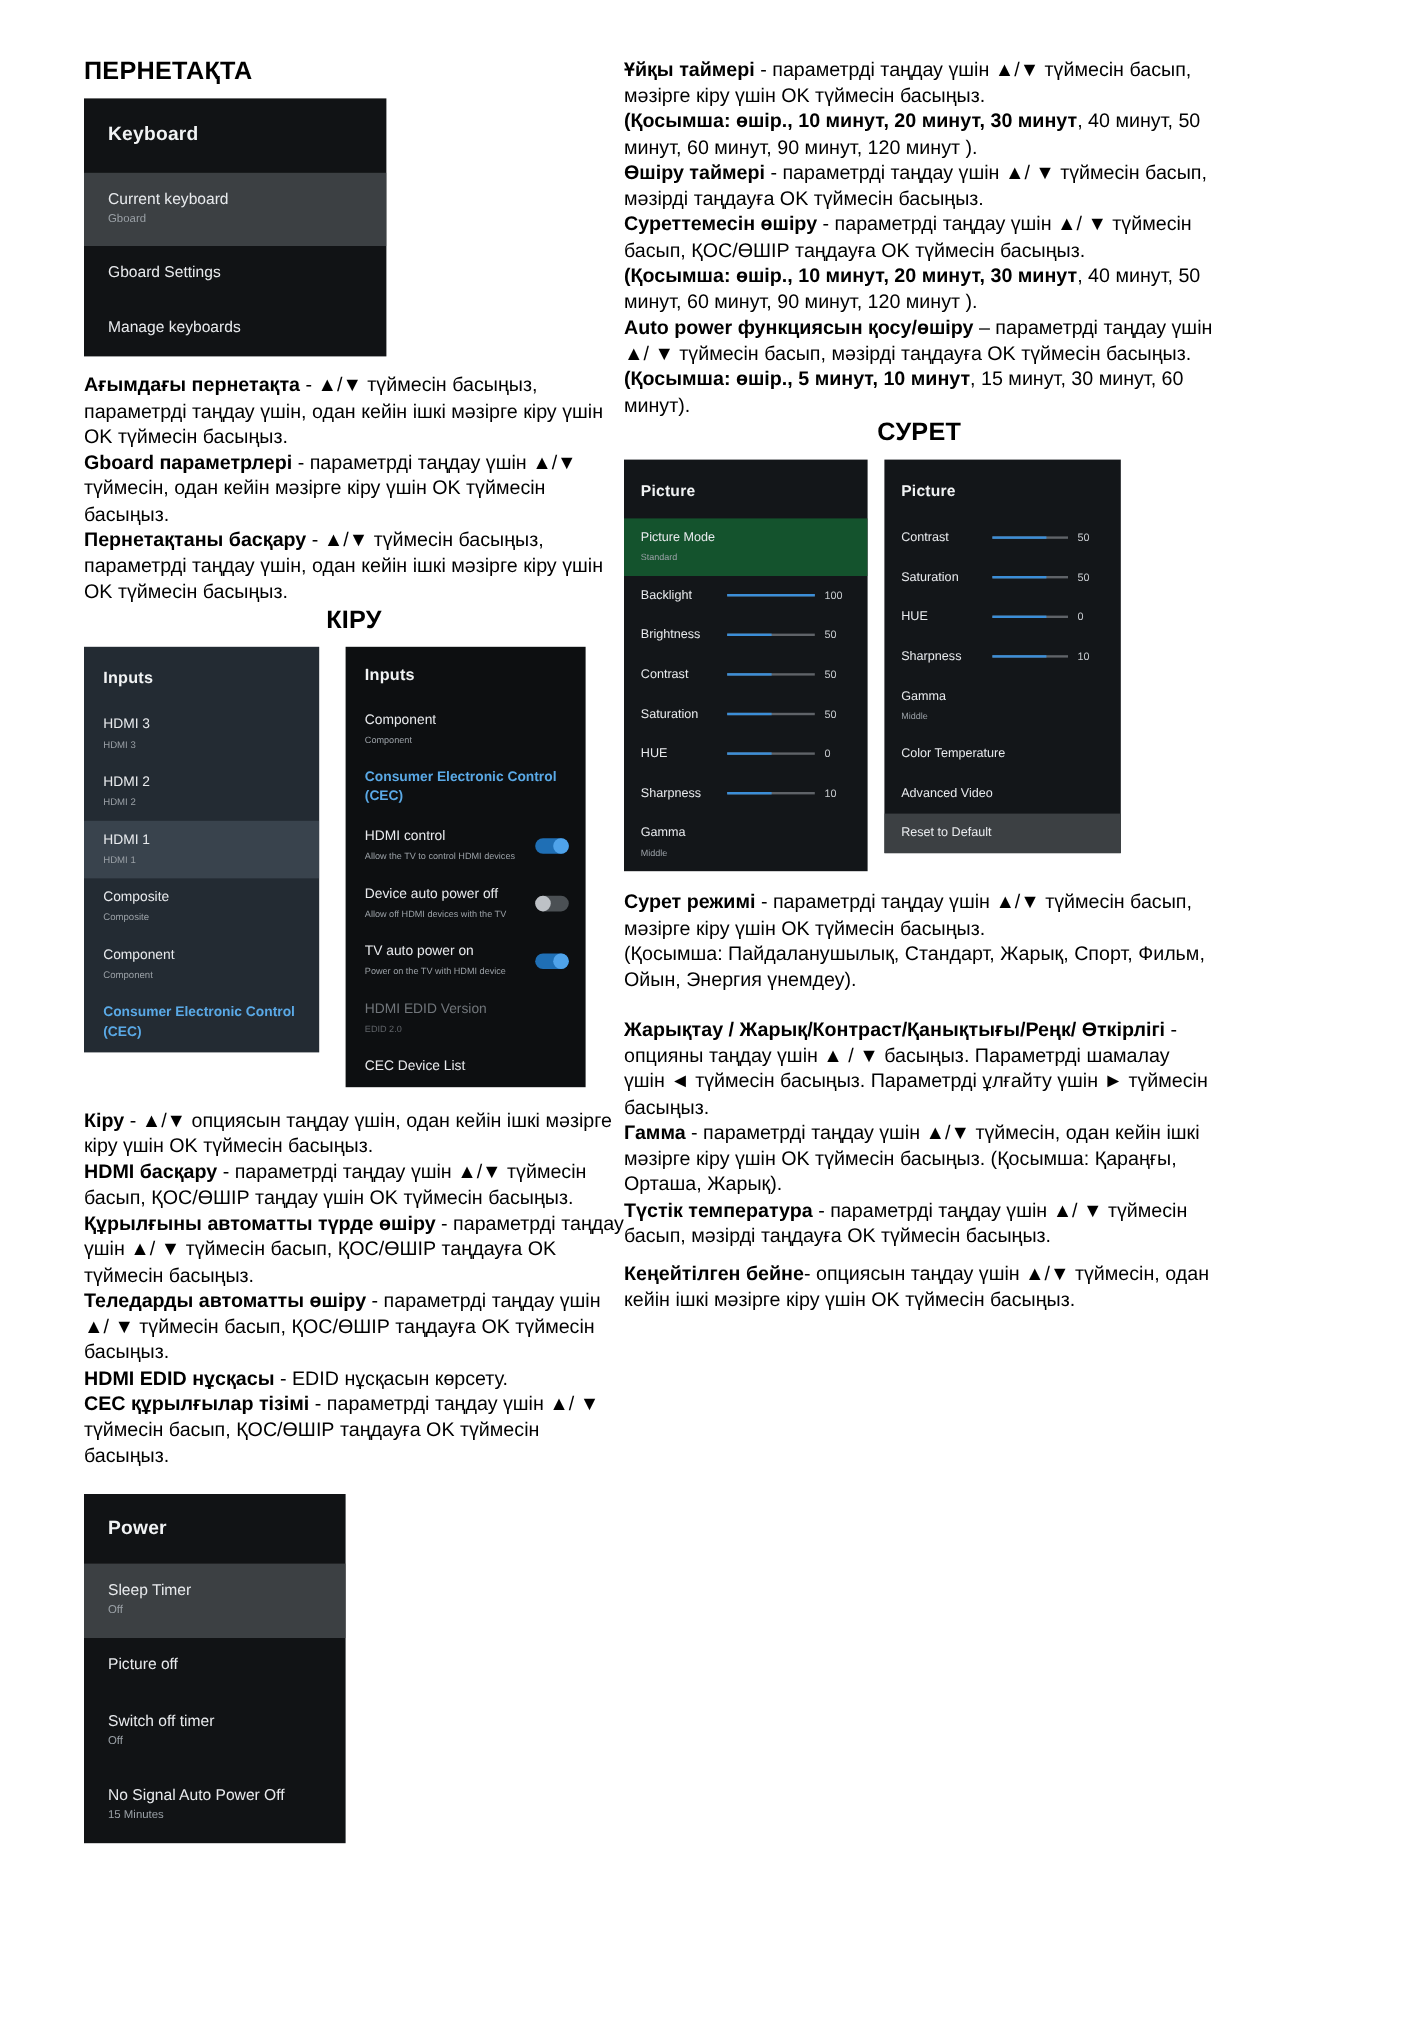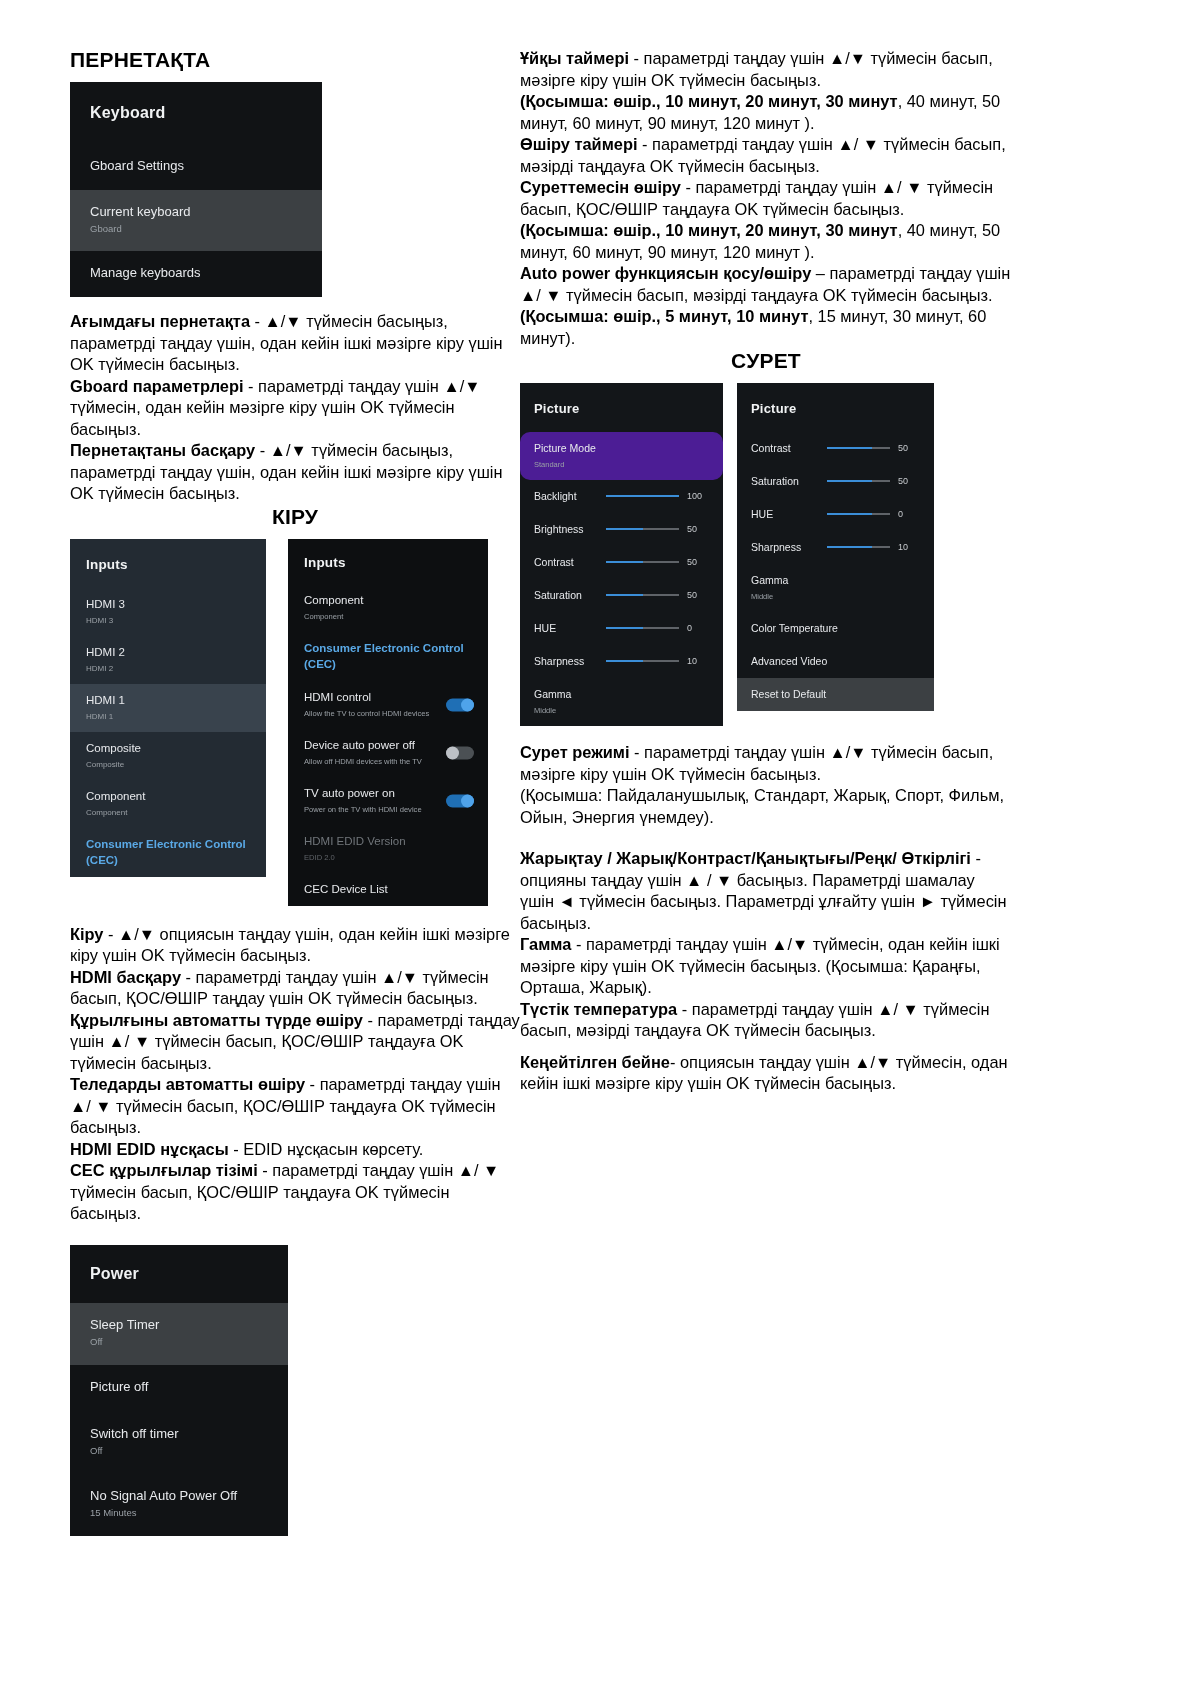--- a/index.html
+++ b/index.html
@@ -131,46 +131,46 @@
   .power-panel .row .r-sub { font-size: 9.5px; }
 
   
   .pic-wrap { display: flex; gap: 14px; align-items: flex-start; }
   .pic-a { width: 203px; background:#131619; }
   .pic-b { width: 197px; background:#131619; }
   .pic-a .p-title, .pic-b .p-title { font-size: 13px; padding: 18px 14px 16px 14px; }
   .pic-a .row, .pic-b .row { padding: 8px 14px 9px 14px; display:flex; align-items:center; }
   .pic-a .row .r-label, .pic-b .row .r-label { font-size: 10.5px; }
   .pic-a .row .r-sub, .pic-b .row .r-sub { font-size: 7.5px; }
-  .pic-a .row.sel { background:#4c1d95;border-radius:10px; }
+  .pic-a .row.sel { background:#14532d; }
   .slider-cell { display:flex; align-items:center; flex: 1; margin-left: 10px; }
   .track { position: relative; height: 2px; background: #5f6368; flex: 1; }
   .track .fill { position:absolute; left:0; top:0; height:2px; background:#3b8ed8; }
   .sval { font-size: 9px; color:#c8cbcf; width: 22px; text-align:left; margin-left: 8px; }
   .lbl-col { width: 62px; flex: 0 0 62px; }
   .pic-b .lbl-col { width: 66px; flex: 0 0 66px; }
 </style>
 </head>
 <body>
 
 <div class="page">
   <div class="cols">
 
     <div class="col left">
 
       <h2 class="section">ПЕРНЕТАҚТА</h2>
 
       <div class="panel kb-panel">
         <div class="p-title">Keyboard</div>
-        <div class="row">
-          <div class="r-label">Gboard Settings</div>
-        </div>
         <div class="row sel">
           <div class="r-label">Current keyboard</div>
           <div class="r-sub">Gboard</div>
+        </div>
+        <div class="row">
+          <div class="r-label">Gboard Settings</div>
         </div>
         <div class="row">
           <div class="r-label">Manage keyboards</div>
         </div>
       </div>
 
       <div style="height:14px"></div>
       <p class="para"><span class="b">Ағымдағы пернетақта</span><span> - ▲/▼ түймесін басыңыз, параметрді таңдау үшін, одан кейін ішкі мәзірге кіру үшін OK түймесін басыңыз.</span></p>
       <p class="para"><span class="b">Gboard параметрлері</span><span> - параметрді таңдау үшін ▲/▼ түймесін, одан кейін мәзірге кіру үшін OK түймесін басыңыз.</span></p>
       <p class="para"><span class="b">Пернетақтаны басқару</span><span> -  ▲/▼ түймесін басыңыз, параметрді таңдау үшін, одан кейін ішкі мәзірге кіру үшін OK түймесін басыңыз.</span></p>

